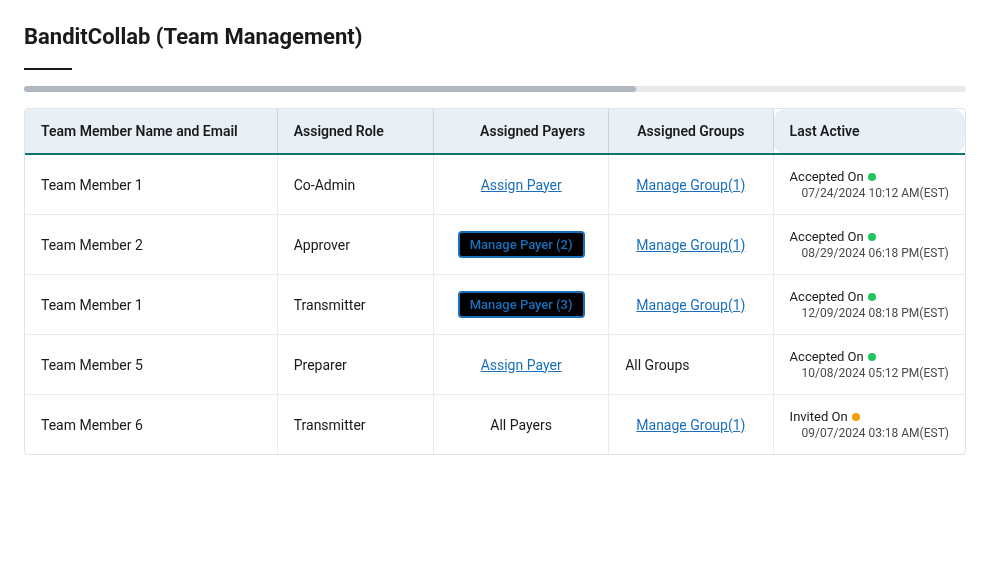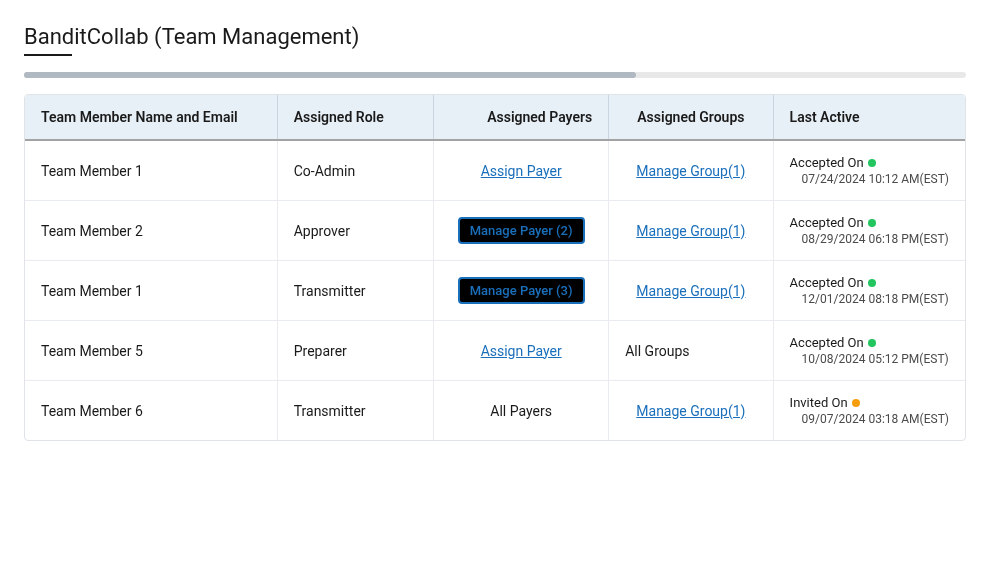--- a/index.html
+++ b/index.html
@@ -16,23 +16,23 @@
       width: 990px;
       min-height: 578px;
     }
 
     .page-container {
       padding: 24px 24px 24px 24px;
     }
 
     .page-title {
       font-size: 22px;
-      font-weight: 400;
-      color: #1a1a1a;
-      margin-bottom: 5px;
+      font-weight: 700;
+      color: #1a1a1a;
+      margin-bottom: 19px;
     }
 
     .title-underline {
       border: none;
       border-top: 2px solid #1a1a1a;
       width: 48px;
       margin-bottom: 16px;
     }
 
     .scrollbar-track {
@@ -68,21 +68,21 @@
     thead tr {
       background: #e8f0f7;
     }
 
     thead th {
       padding: 14px 16px;
       text-align: left;
       font-weight: 600;
       font-size: 14px;
       color: #1a1a1a;
-      border-bottom: 2px solid #a3a3a3;
+      border-bottom: 2px solid #0f766e;
       border-right: 1px solid #c8d4e0;
     }
 
     thead th:last-child {
       border-right: none;
     }
 
     tbody tr {
       border-bottom: 1px solid #e8ecf0;
     }
@@ -177,24 +177,24 @@
 
     .all-payers-text {
       font-size: 14px;
       color: #1a1a1a;
     }
 
     .col-name { width: 28%; }
     .col-role { width: 17%; }
     .col-payers { width: 19%; text-align: center; }
     .col-groups { width: 18%; }
-    .col-active { width: 18%; }
+    .col-active { width: 18%; border-radius: 13px; }
 
     thead th.col-payers {
-      text-align: right;
+      text-align: left;
       padding-left: 46px;
     }
 
     thead th.col-groups {
       text-align: center;
     }
   </style>
 </head>
 <body>
 
@@ -247,21 +247,21 @@
           <tr>
             <td>Team Member 1</td>
             <td>Transmitter</td>
             <td style="text-align: center;"><button class="manage-payer-btn">Manage Payer (3)</button></td>
             <td style="text-align: center;"><button class="manage-group-link">Manage Group(1)</button></td>
             <td class="last-active-cell">
               <div class="status-line">
                 <span class="status-text">Accepted On</span>
                 <span class="status-dot green"></span>
               </div>
-              <div class="date-text">12/01/2024 08:18 PM(EST)</div>
+              <div class="date-text">12/09/2024 08:18 PM(EST)</div>
             </td>
           </tr>
           <tr>
             <td>Team Member 5</td>
             <td>Preparer</td>
             <td style="text-align: center;"><button class="assign-payer-link">Assign Payer</button></td>
             <td style="">All Groups</td>
             <td class="last-active-cell">
               <div class="status-line">
                 <span class="status-text">Accepted On</span>

